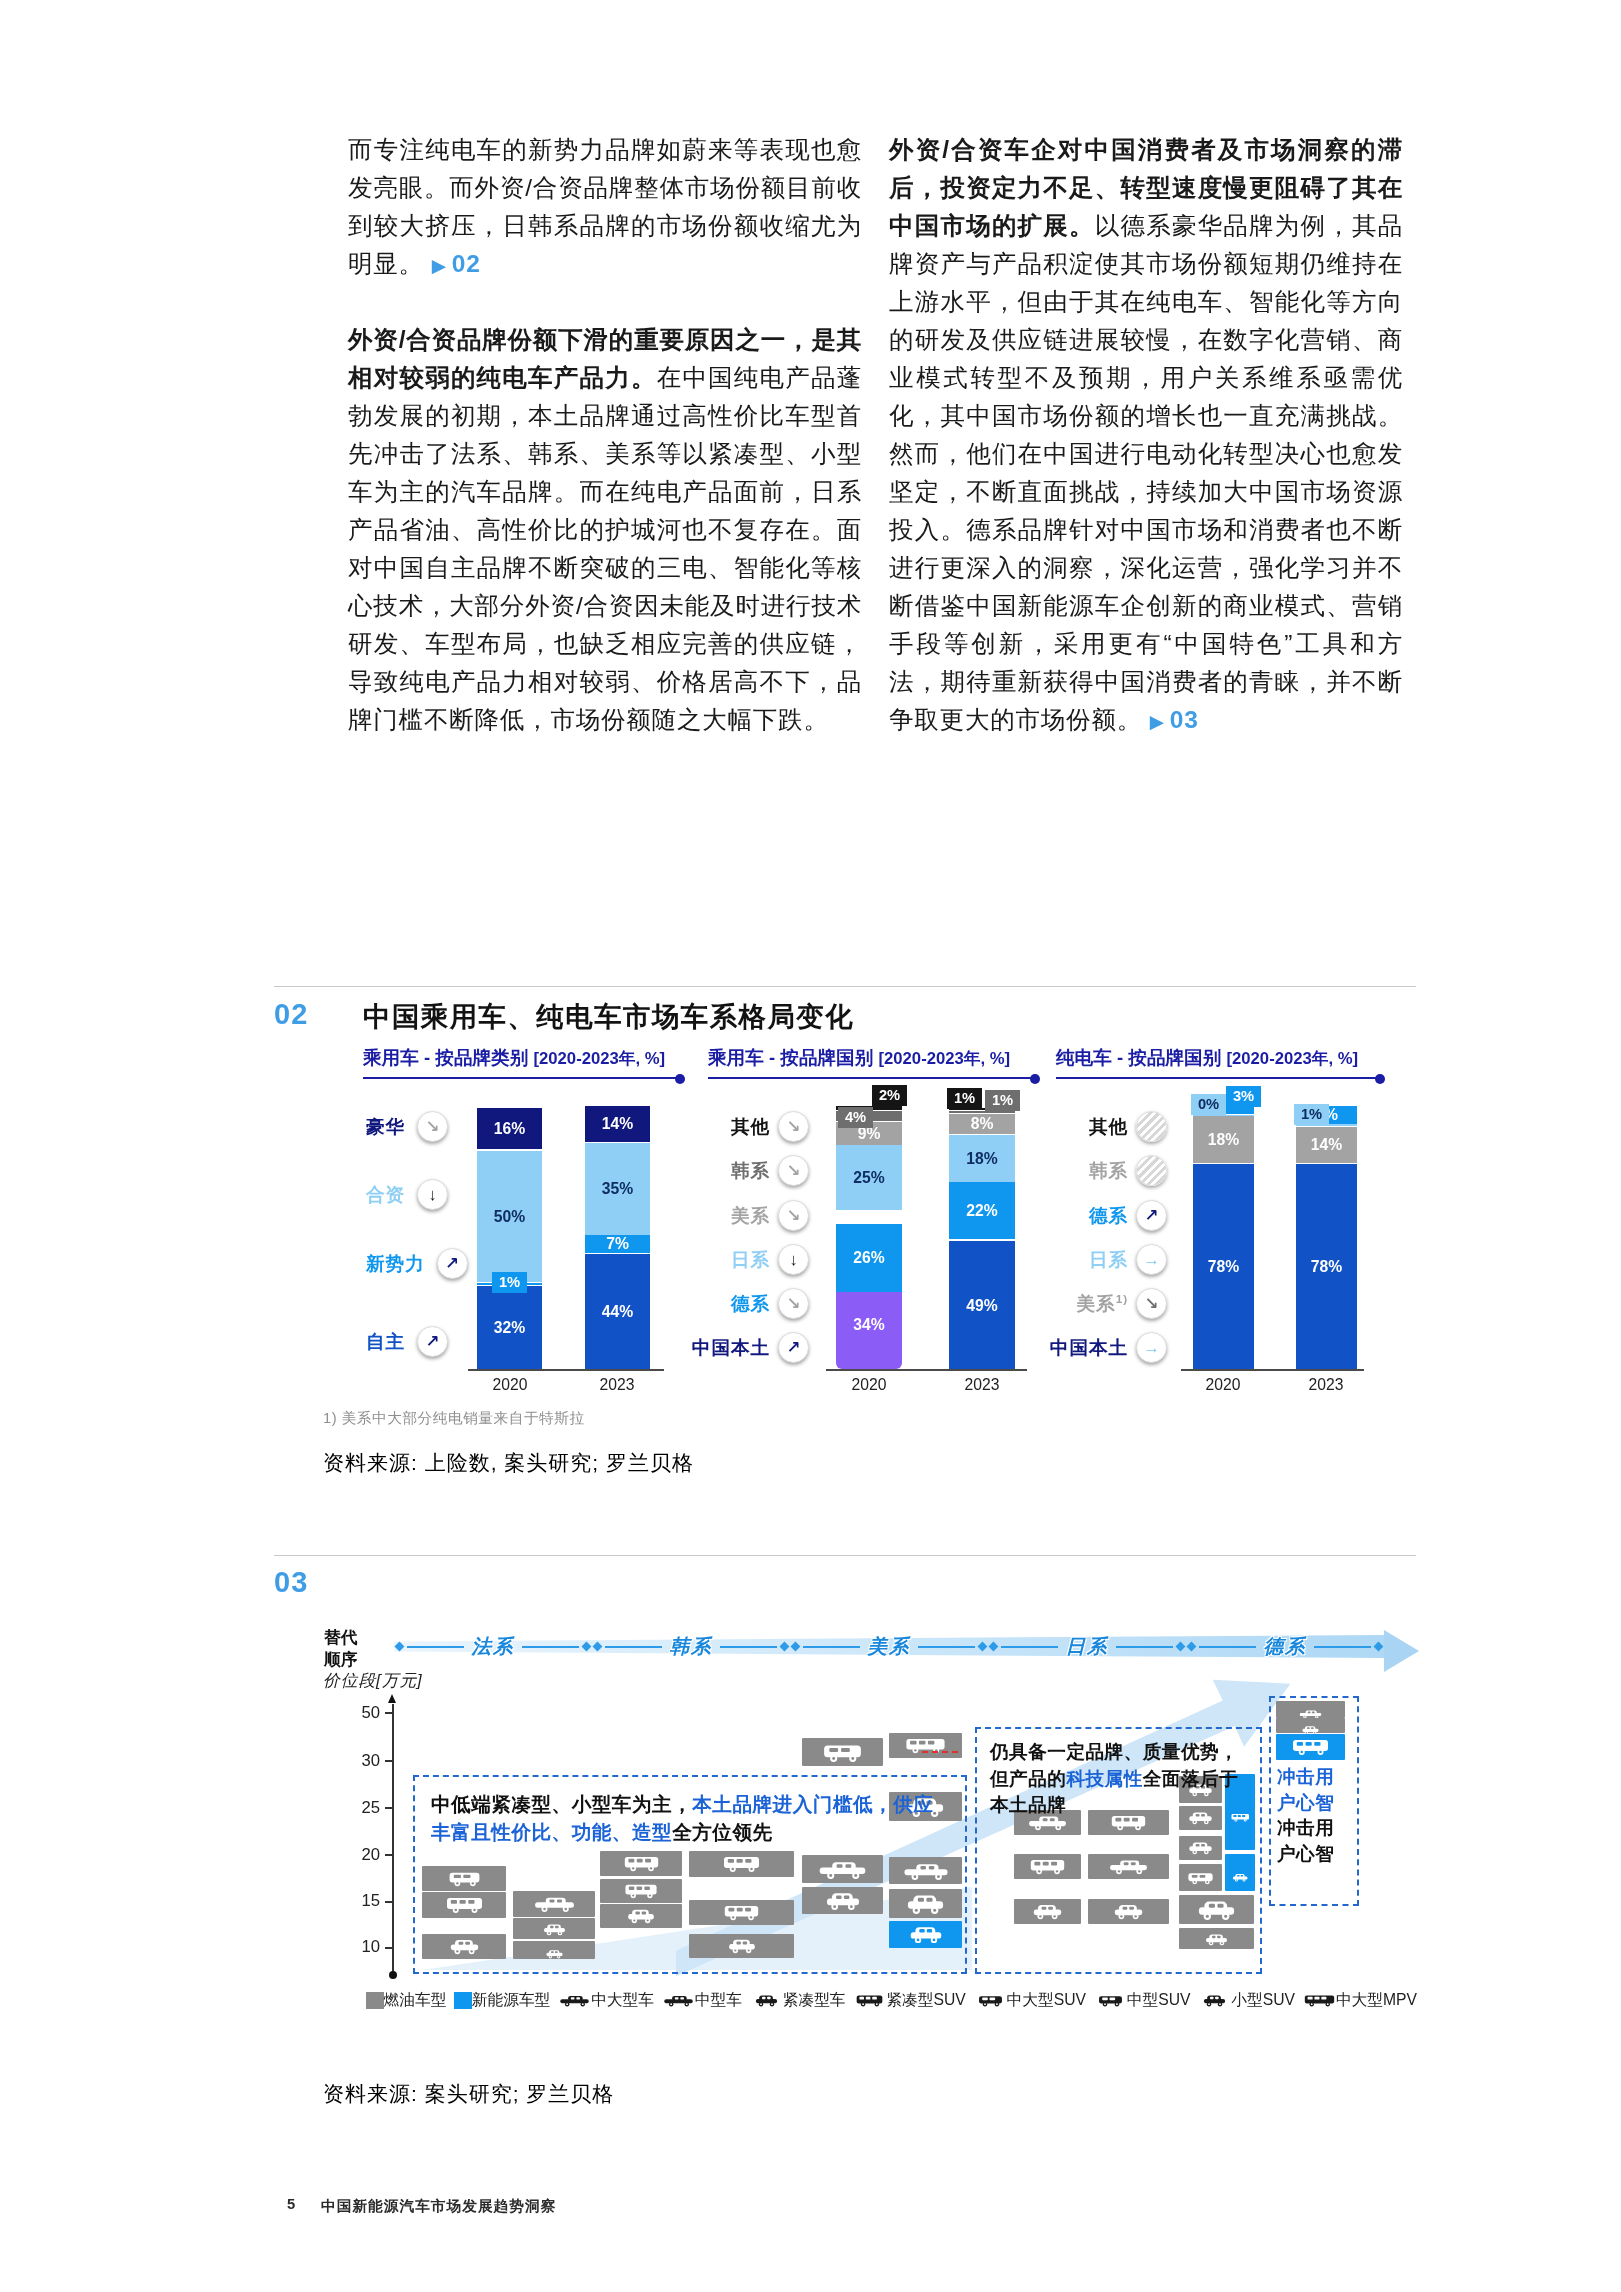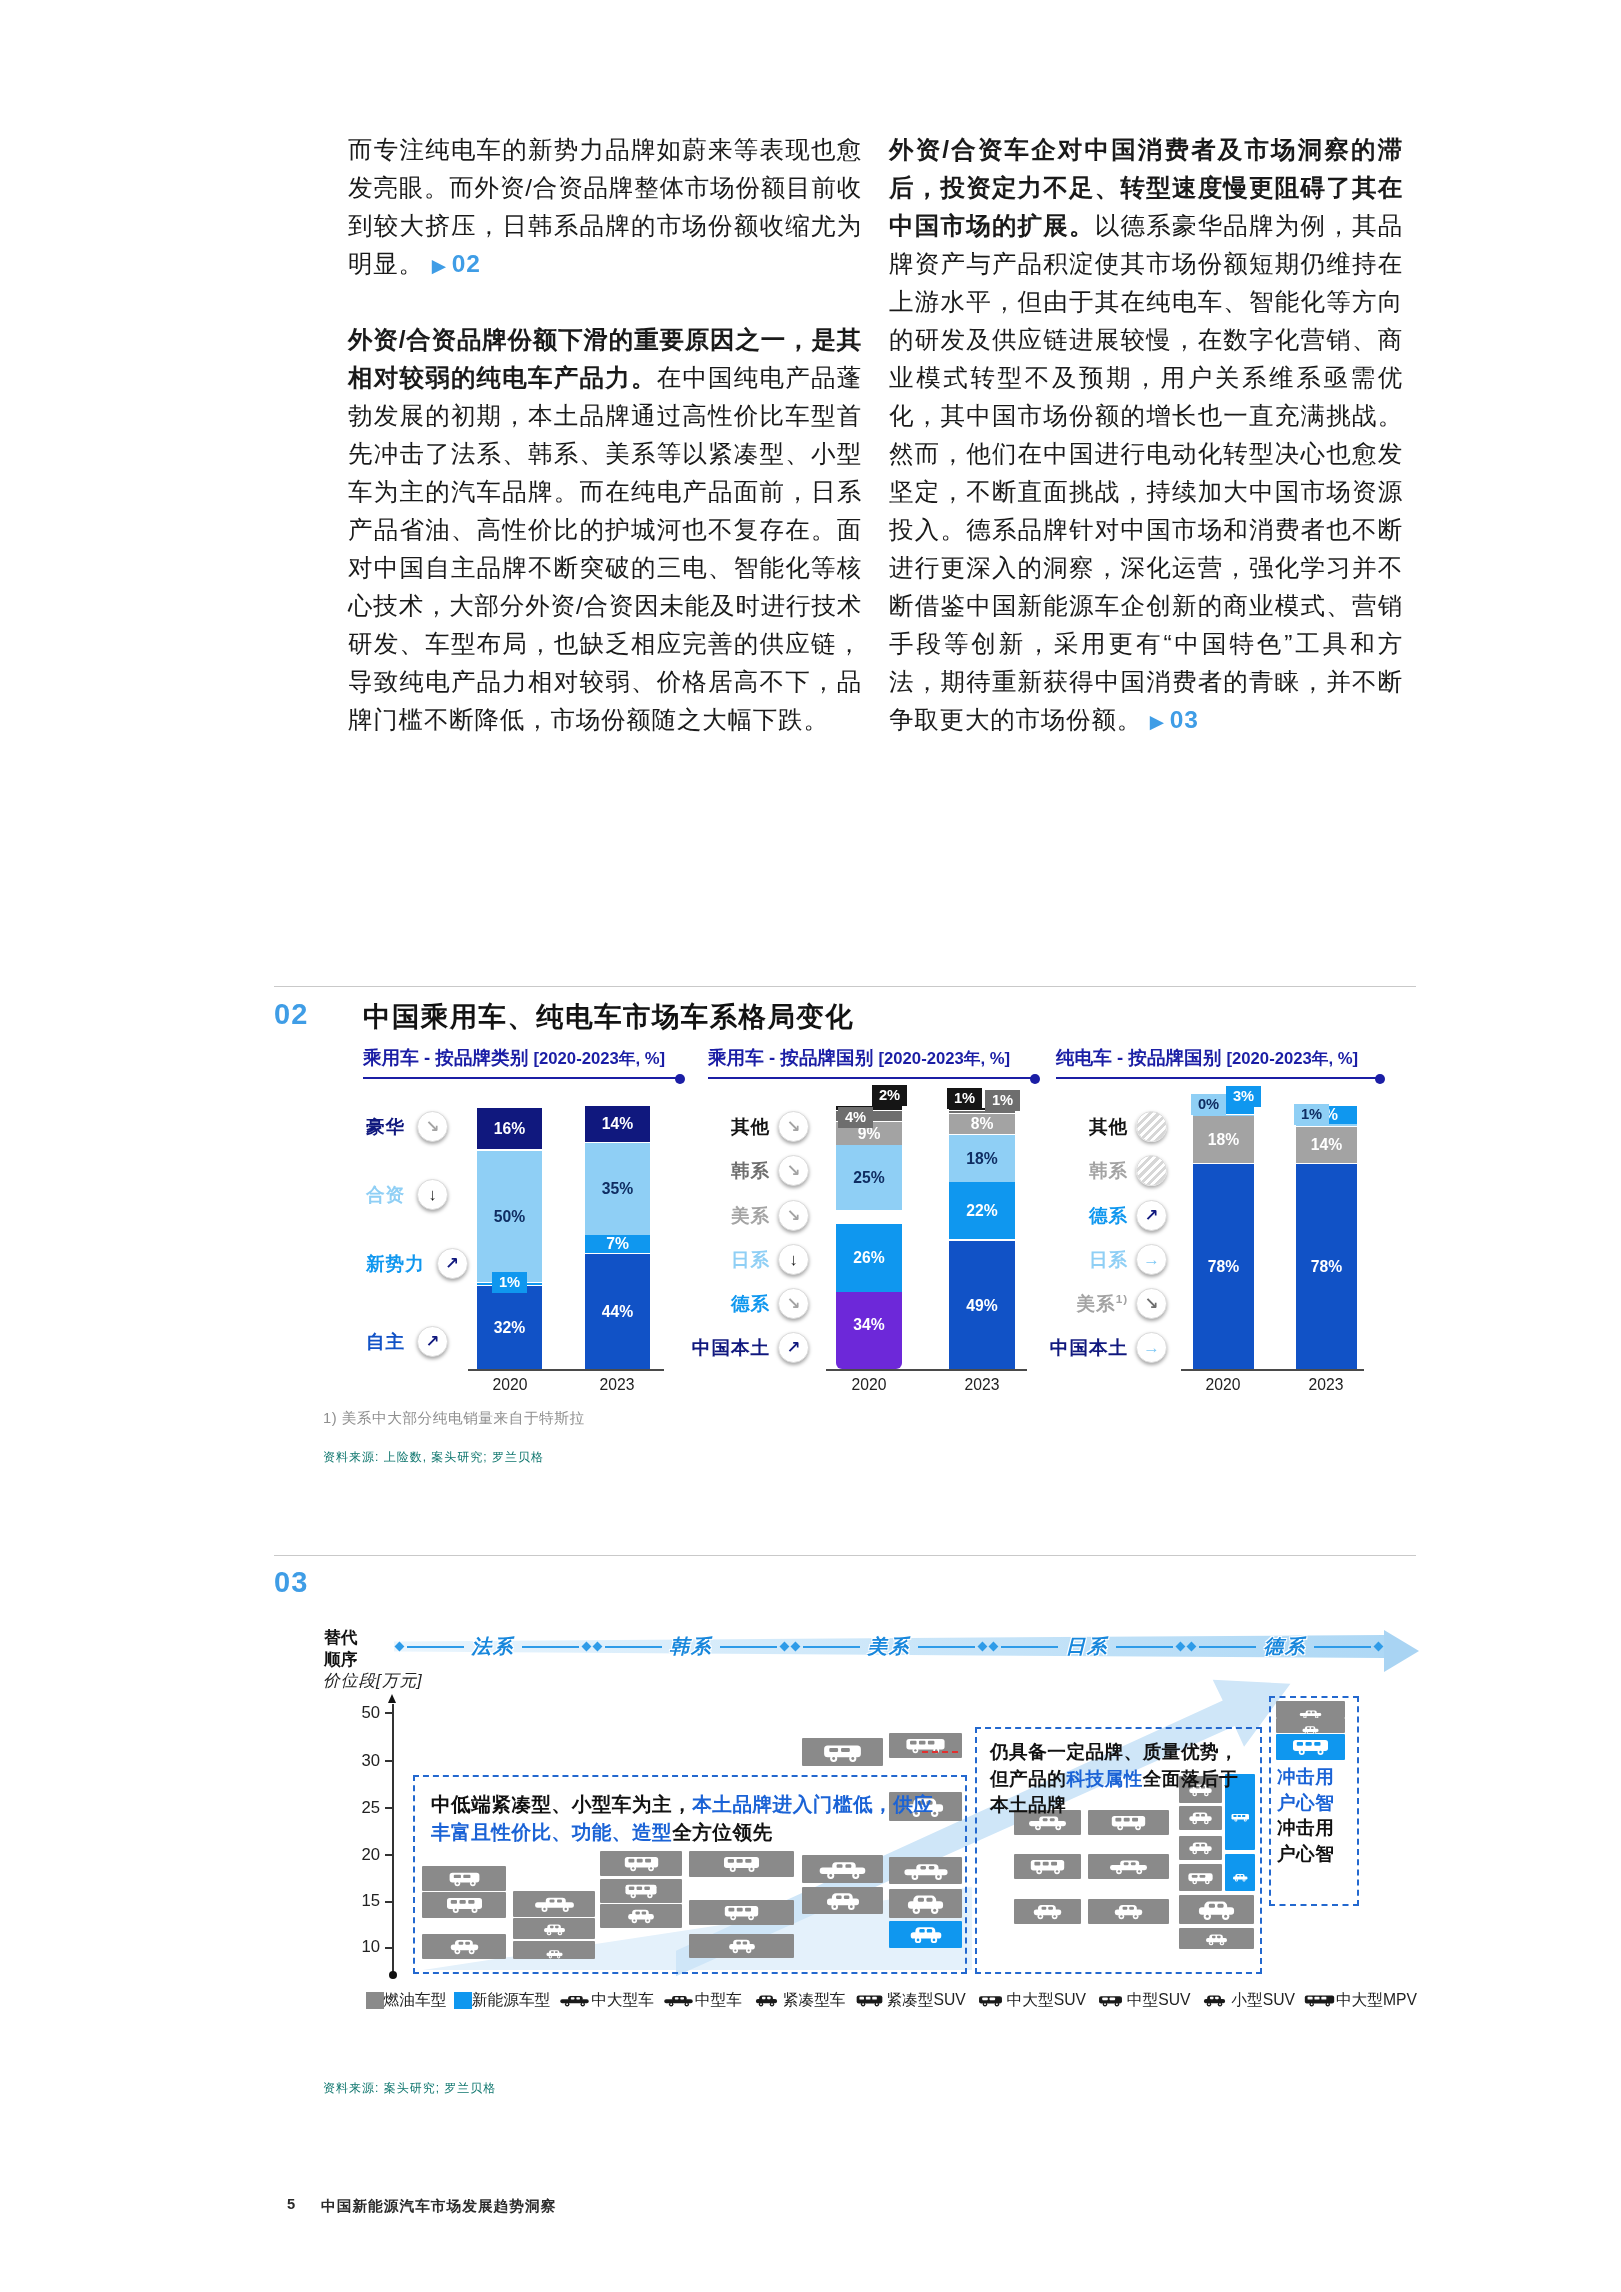--- a/index.html
+++ b/index.html
@@ -21,21 +21,21 @@
   .legend-label{font-size:18.6px;font-weight:bold;letter-spacing:1px;}
   .lcircle{width:29px;height:29px;border-radius:50%;background:#fff;border:1px solid #dcdcdc;
         box-shadow:0 2px 3.9px rgba(0,0,0,.35);display:flex;align-items:center;justify-content:center;
         font-size:16.7px;font-weight:bold;flex:0 0 auto;}
   .lcircle.hatch{background:repeating-linear-gradient(135deg,#ffffff 0 2.9px,#d7d7d7 2.9px 5.9px);}
   .bar-seg{position:absolute;box-sizing:border-box;border-top:1px solid #fff;display:flex;align-items:center;justify-content:center;font-weight:bold;font-size:15.7px;}
   .badge{position:absolute;font-weight:bold;font-size:14.7px;line-height:20.6px;padding:0 6.9px;white-space:nowrap;z-index:5;}
   .axisline{position:absolute;height:2px;background:#4a4a4a;}
   .cat{position:absolute;font-size:15.7px;color:#222;width:88px;text-align:center;}
   .smallnote{position:absolute;font-size:14.7px;color:#8f8f8f;letter-spacing:0.5px;}
-  .source{position:absolute;font-size:12px;color:#0f766e;letter-spacing:1px;}
+  .source{position:absolute;font-size:21px;color:#000000;letter-spacing:1px;}
   .orderlabel{position:absolute;font-size:16.7px;font-weight:bold;line-height:21.6px;color:#111;}
   .bandwrap{position:absolute;display:flex;align-items:center;}
   .bandbg{position:absolute;left:0;top:3.9px;right:0;bottom:3.9px;background:linear-gradient(90deg,#eaf5fd,#aed8f5);
         clip-path:polygon(0 30%,100% 4%,100% 96%,0 70%);}
   .bandseg{flex:1;display:flex;align-items:center;z-index:2;padding:0 2px;}
   .diamond{width:6.9px;height:6.9px;background:#2E9BE8;transform:rotate(45deg);flex:0 0 auto;}
   .bandline{height:2px;background:#2E9BE8;flex:1;margin:0 3.9px;}
   .band-label{font-style:italic;font-weight:bold;color:#1887DC;font-size:19.6px;letter-spacing:2px;
         text-shadow:-1px -1px 0 #fff,1px -1px 0 #fff,-1px 1px 0 #fff,1px 1px 0 #fff;padding:0 3.9px;white-space:nowrap;}
   .bandhead{position:absolute;width:0;height:0;border-top:21.6px solid transparent;border-bottom:21.6px solid transparent;border-left:35px solid #a9d4f3;}
@@ -788,21 +788,21 @@
     <div class="bar-seg" style="left: 477px; top: 1282px; width: 65px; height: 2.6px; background: rgb(15, 151, 239);"></div>
     <div class="bar-seg" style="left: 477px; top: 1150px; width: 65px; height: 132px; background: rgb(143, 207, 245); color: rgb(15, 45, 98);">50%</div>
     <div class="bar-seg" style="left: 477px; top: 1107px; width: 65px; height: 42px; background: rgb(16, 24, 126); color: rgb(255, 255, 255);">16%</div>
     <div class="cat" style="left: 466px; top: 1376px;">2020</div>
     <div class="bar-seg" style="left: 585px; top: 1253px; width: 65px; height: 116px; background: rgb(17, 82, 198); color: rgb(255, 255, 255);">44%</div>
     <div class="bar-seg" style="left: 585px; top: 1234px; width: 65px; height: 18.5px; background: rgb(15, 151, 239); color: rgb(255, 255, 255);">7%</div>
     <div class="bar-seg" style="left: 585px; top: 1142px; width: 65px; height: 93px; background: rgb(143, 207, 245); color: rgb(15, 45, 98);">35%</div>
     <div class="bar-seg" style="left: 585px; top: 1105px; width: 65px; height: 37px; background: rgb(16, 24, 126); color: rgb(255, 255, 255);">14%</div>
     <div class="cat" style="left: 573px; top: 1376px;">2023</div>
     <div class="axisline" style="left: 468px; top: 1369px; width: 196px;"></div>
-    <div class="bar-seg" style="left: 836px; top: 1279px; width: 66px; height: 90px; background: #6d28d9; color: rgb(255, 255, 255); border-radius: 6px;">34%</div>
+    <div class="bar-seg" style="left: 836px; top: 1279px; width: 66px; height: 90px; background: #8b5cf6; color: rgb(255, 255, 255); border-radius: 6px;">34%</div>
     <div class="bar-seg" style="left: 836px; top: 1210px; width: 66px; height: 69px; background: rgb(15, 151, 239); color: rgb(255, 255, 255); margin-top: 13px;">26%</div>
     <div class="bar-seg" style="left: 836px; top: 1144px; width: 66px; height: 66px; background: rgb(143, 207, 245); color: rgb(15, 45, 98);">25%</div>
     <div class="bar-seg" style="left: 836px; top: 1121px; width: 66px; height: 24px; background: rgb(163, 163, 163); color: rgb(255, 255, 255);">9%</div>
     <div class="badge" style="background: rgb(110, 110, 110); color: rgb(255, 255, 255); left: 838px; top: 1107px;">4%</div>
     <div class="bar-seg" style="left: 836px; top: 1110px; width: 66px; height: 10.6px; background: rgb(110, 110, 110);"></div>
     <div class="badge" style="background: rgb(21, 21, 21); color: rgb(255, 255, 255); left: 872px; top: 1085px;">2%</div>
     <div class="bar-seg" style="left: 836px; top: 1105px; width: 66px; height: 5.3px; background: rgb(21, 21, 21);"></div>
     <div class="cat" style="left: 825px; top: 1376px;">2020</div>
     <div class="bar-seg" style="left: 949px; top: 1240px; width: 66px; height: 130px; background: rgb(17, 82, 198); color: rgb(255, 255, 255);">49%</div>
     <div class="bar-seg" style="left: 949px; top: 1181px; width: 66px; height: 58px; background: rgb(15, 151, 239); color: rgb(255, 255, 255);">22%</div>

